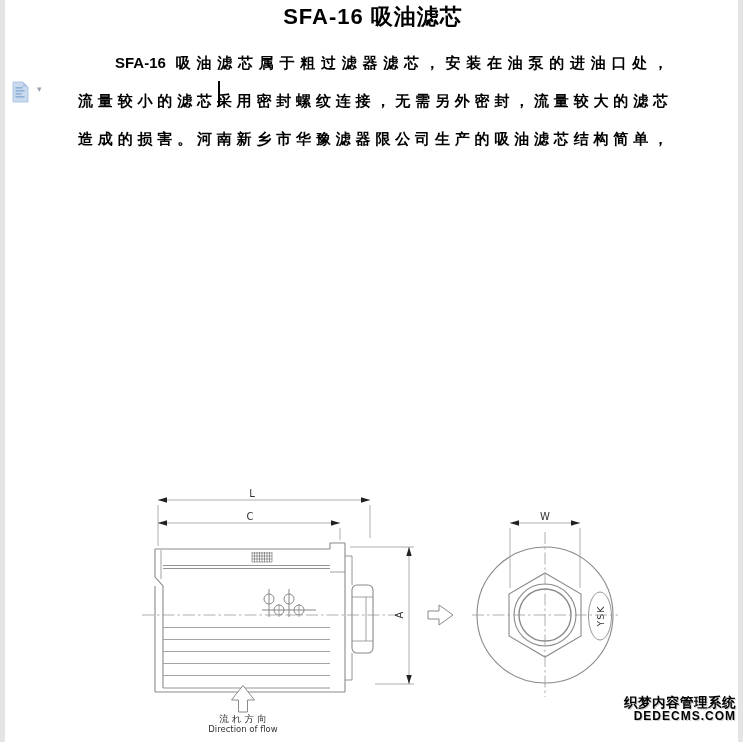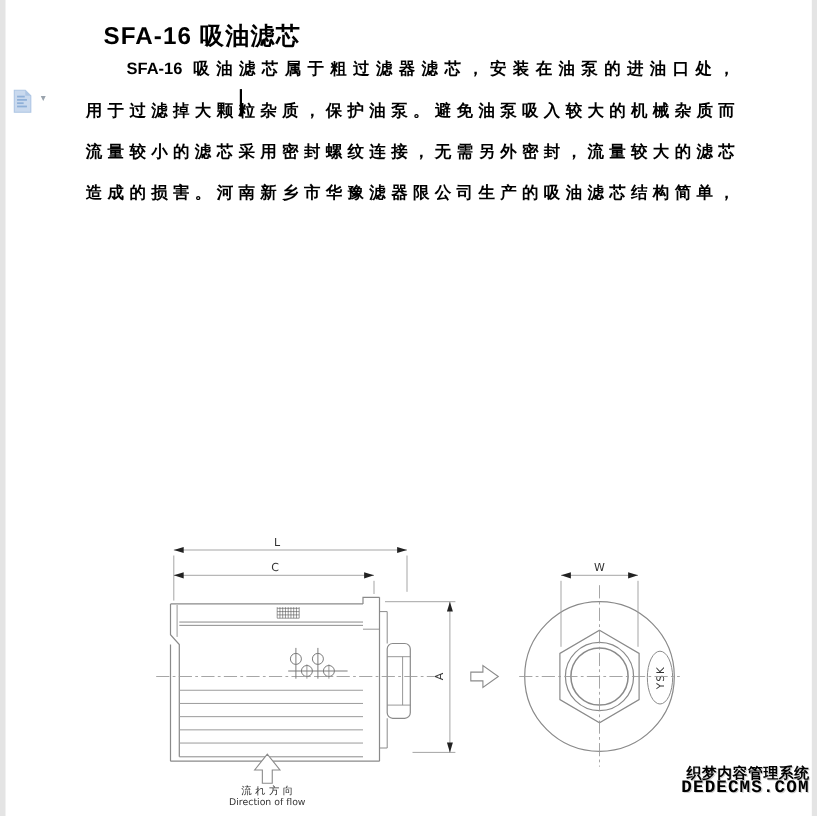--- a/index.html
+++ b/index.html
@@ -1,43 +1,43 @@
 <!DOCTYPE html>
 <html><head>
 <meta charset="utf-8">
 <style>
   html,body{margin:0;padding:0;background:#fff;}
   .page{position:relative;width:743px;height:742px;background:#fff;overflow:hidden;
         font-family:"Liberation Sans","DejaVu Sans",sans-serif;color:#000;}
   .edge{position:absolute;top:0;width:5px;height:742px;background:#e4e4e4;}
   .edge.left{left:0;} .edge.right{right:0;}
 
-  .doc-title{position:absolute;top:2px;left:78px;width:590px;margin:16px;
-             font-size:22px;font-weight:bold;letter-spacing:1px;}
+  .doc-title{position:absolute;top:2px;left:78px;width:590px;margin:0;
+             text-align:center;font-size:22px;font-weight:bold;letter-spacing:1px;}
 
   .para{position:absolute;top:44px;left:78px;width:590px;
         font-size:15px;font-weight:bold;line-height:37.8px;}
   .para .line{text-align:justify;text-align-last:justify;white-space:nowrap;height:37.8px;}
   .para .line.first{text-indent:37px;}
 
   .caret{position:absolute;left:218px;top:81px;width:2px;height:25px;background:#000;}
 
   .specs{position:absolute;top:268px;left:78px;width:590px;
          font-size:19px;font-weight:bold;line-height:37.6px;}
   .specs .line{height:37.6px;white-space:nowrap;}
 
   .paste-widget{position:absolute;left:11px;top:80px;width:36px;height:26px;}
   .paste-widget .arrow{position:absolute;left:26px;top:4px;font-size:9px;color:#9aa3ad;line-height:10px;}
 
   .drawing-wrap{position:absolute;left:0;top:480px;width:743px;height:262px;}
 
   .watermark{position:absolute;right:7px;top:696px;text-align:right;color:#000000;
              text-shadow:1px 1px 0 #cfcfcf;}
   .watermark .cn{font-size:13.5px;font-weight:bold;letter-spacing:0.5px;line-height:14px;}
-  .watermark .en{font-size:16px;font-weight:bold;letter-spacing:1px;line-height:13px;font-family:Liberation Mono, monospace;}
+  .watermark .en{font-size:12px;font-weight:bold;letter-spacing:1px;line-height:13px;}
 
   svg text{font-family:"DejaVu Sans",sans-serif;fill:#333;}
 </style>
 </head>
 <body>
 
 <div class="page">
 
   <div class="edge left"></div>
   <div class="edge right"></div>
@@ -53,21 +53,20 @@
         <rect x="4.5" y="16" width="9" height="1.6" fill="#8fb0d8"></rect>
       </svg>
     </span>
     <span class="arrow">▾</span>
   </div>
 
   <h1 class="doc-title">SFA-16 吸油滤芯</h1>
 
   <div class="para">
     <div class="line first">SFA-16 吸油滤芯属于粗过滤器滤芯，安装在油泵的进油口处，</div>
-    <div class="line">用于过滤掉大颗粒杂质，保护油泵。避免油泵吸入较大的机械杂质而</div>
     <div class="line">流量较小的滤芯采用密封螺纹连接，无需另外密封，流量较大的滤芯</div>
     <div class="line">造成的损害。河南新乡市华豫滤器限公司生产的吸油滤芯结构简单，</div>
   </div>
 
   <div class="caret"></div>
 
 
   <div class="drawing-wrap">
     <svg width="743" height="262" viewBox="0 480 743 262" fill="none" stroke="#8a8a8a" stroke-width="1">
 

